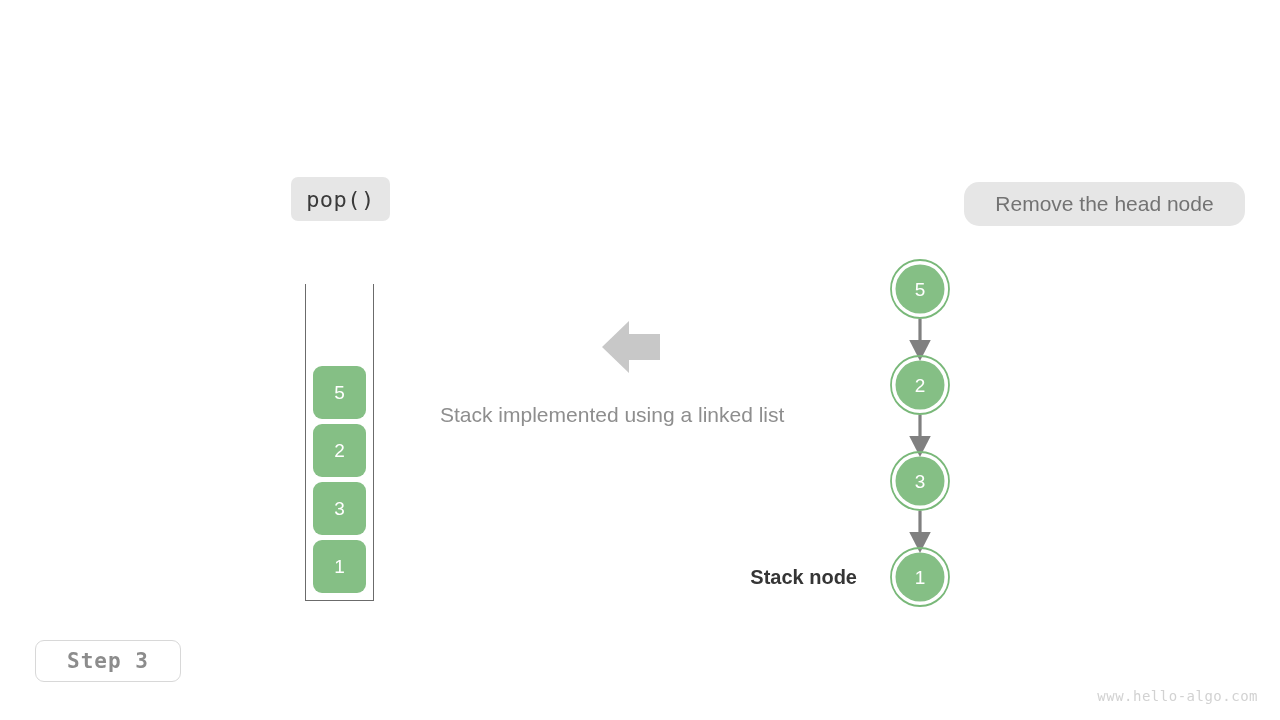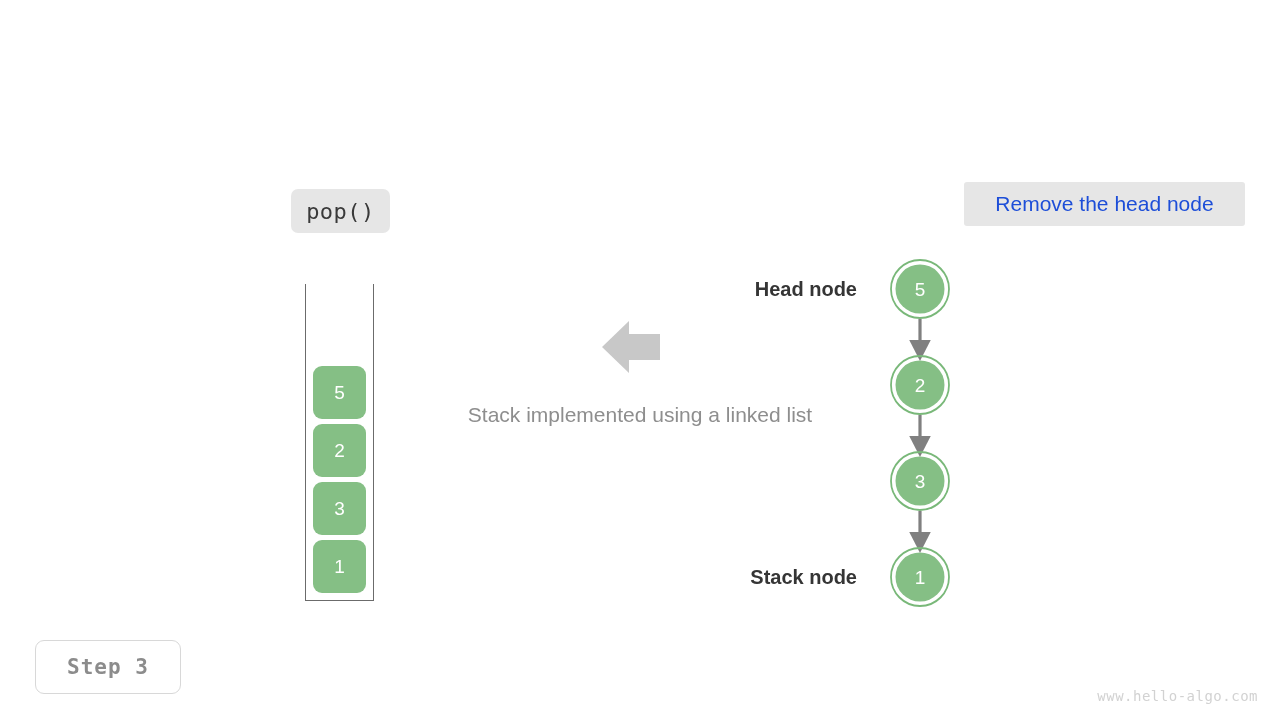--- a/index.html
+++ b/index.html
@@ -25,46 +25,45 @@
     height: 44px;
     background: #e6e6e6;
     border-radius: 7px;
     display: flex;
     align-items: center;
     justify-content: center;
     font-family: "DejaVu Sans Mono", "Liberation Mono", monospace;
     font-size: 22px;
     color: #3a3a3a;
     letter-spacing: 0.5px;
-    margin-top: 12px;
   }
 
   
   .desc-pill {
     position: absolute;
     left: 964px;
     top: 182px;
     width: 281px;
     height: 44px;
     background: #e6e6e6;
-    border-radius: 3px;
+    border-radius: 15px;
     display: flex;
     align-items: center;
     justify-content: center;
     font-size: 21px;
-    color: #1d4ed8;
+    color: #737373;
   }
 
   
   .step-pill {
     position: absolute;
     left: 35px;
     top: 640px;
     width: 146px;
-    height: 54px;
+    height: 42px;
     background: #ffffff;
     border: 1.5px solid #d8d8d8;
     border-radius: 9px;
     display: flex;
     align-items: center;
     justify-content: center;
     font-family: "DejaVu Sans Mono", "Liberation Mono", monospace;
     font-size: 21px;
     font-weight: bold;
     color: #8c8c8c;
@@ -115,21 +114,20 @@
     width: 58px;
     height: 56px;
   }
 
   
   .caption {
     position: absolute;
     left: 440px;
     top: 403px;
     width: 400px;
-    text-align: center;
     font-size: 21px;
     color: #8e8e8e;
   }
 
   
   .ll-svg {
     position: absolute;
     left: 880px;
     top: 250px;
     width: 90px;
@@ -193,23 +191,20 @@
   </div>
 
   <svg class="big-arrow" viewBox="0 0 58 56">
     <polygon points="0,28 27,2 27,15 58,15 58,41 27,41 27,54" fill="#c8c8c8"></polygon>
   </svg>
 
   <div class="caption">
     <span>Stack implemented using a linked list</span>
   </div>
 
-  <div class="node-label head">
-    <span>Head node</span>
-  </div>
 
   <div class="node-label tail">
     <span>Stack node</span>
   </div>
 
   <svg class="ll-svg" viewBox="0 0 90 365">
     <defs>
       <marker id="arrowhead" markerWidth="7" markerHeight="7" refX="3.2" refY="3.4" orient="auto">
         <polygon points="0,0 6.6,3.4 0,6.8" fill="#808080"></polygon>
       </marker>

